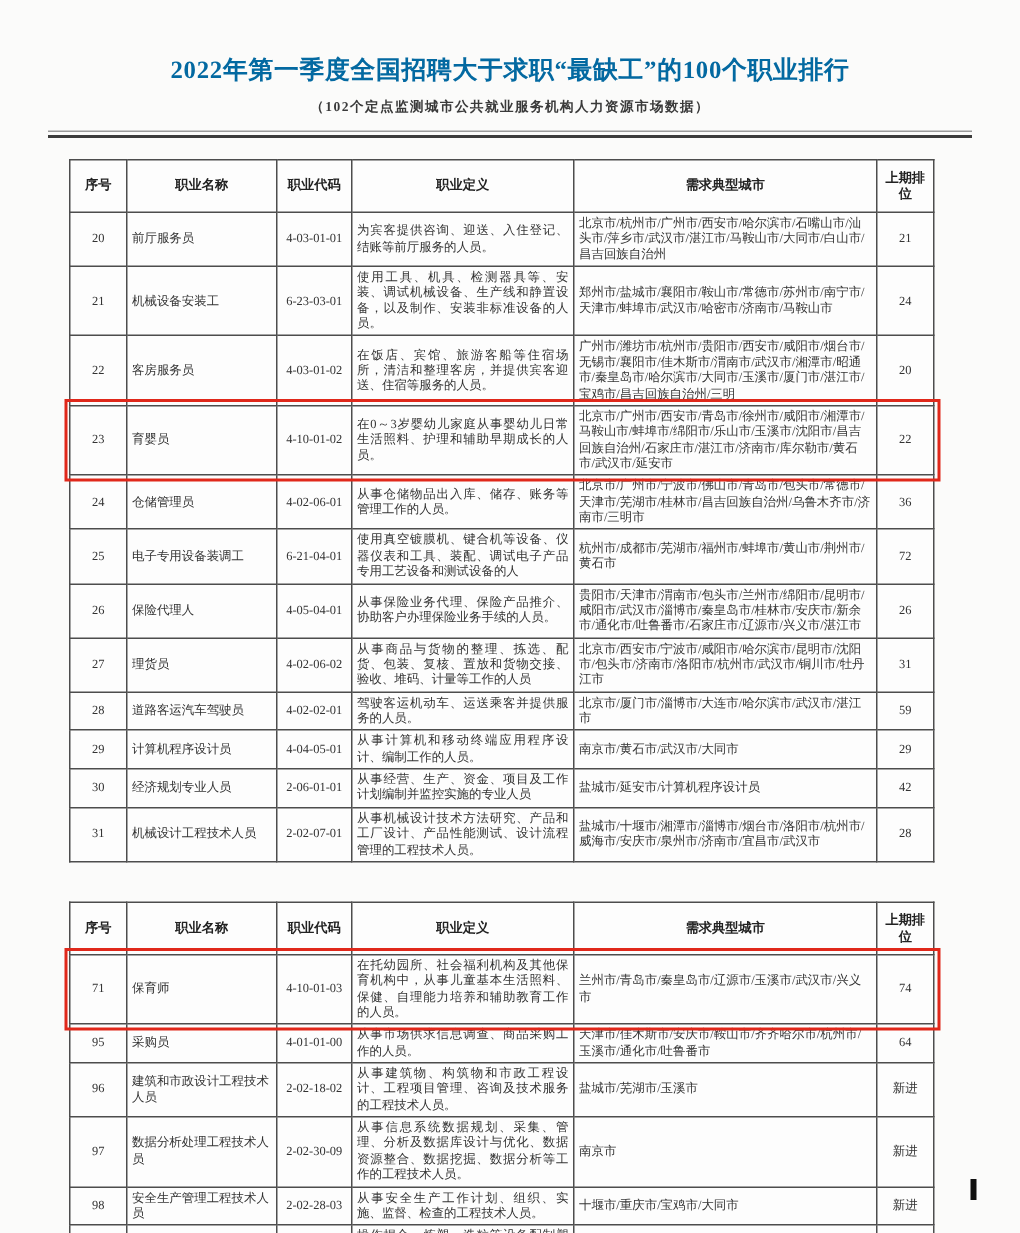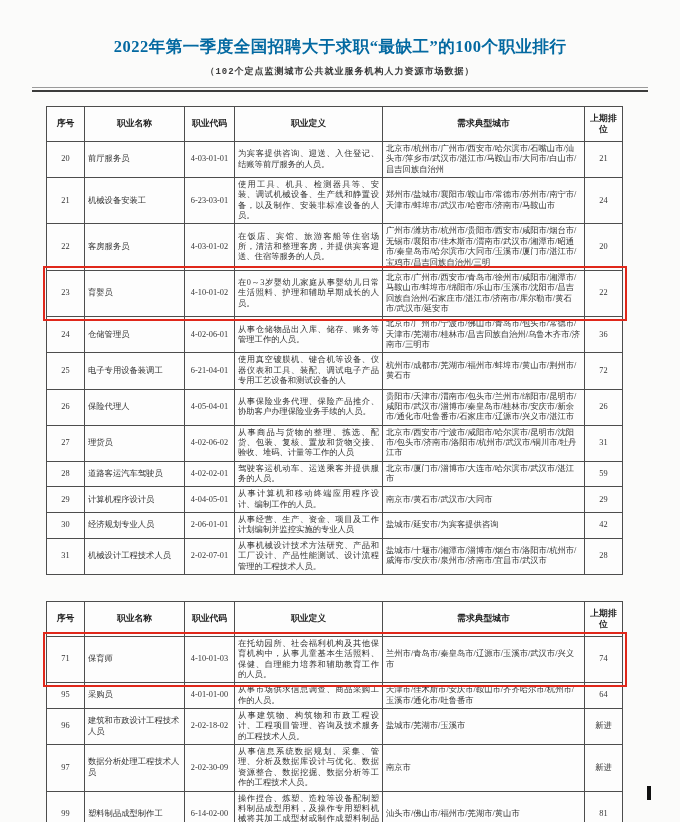--- a/index.html
+++ b/index.html
@@ -14,21 +14,20 @@
   h1.title{
     margin:36px 20px 0 20px;
     text-align:center;
     font-size:16.5px;font-weight:bold;color:#0369a1;
     letter-spacing:0.5px;
   }
   .subtitle{
     margin-top:7px;text-align:center;
     font-size:9px;font-weight:bold;color:#3a3a3a;
     letter-spacing:1px;
-    font-family:Liberation Mono, monospace;
   }
   .rule{
     margin:9px 32px 0 32px;height:2px;
     border-top:1px solid #9a9a9a;
     border-bottom:2px solid #3c3c3c;
   }
   table.rank{
     border-collapse:collapse;table-layout:fixed;
     margin:14px 0 0 46px;width:576px;
     font-size:8.3px;line-height:1.25;
@@ -170,21 +169,21 @@
           <td class="c">4-04-05-01</td>
           <td class="j">从事计算机和移动终端应用程序设计、编制工作的人员。</td>
           <td class="l">南京市/黄石市/武汉市/大同市</td>
           <td class="c">29</td>
         </tr>
         <tr>
           <td class="c">30</td>
           <td class="l">经济规划专业人员</td>
           <td class="c">2-06-01-01</td>
           <td class="j">从事经营、生产、资金、项目及工作计划编制并监控实施的专业人员</td>
-          <td class="l">盐城市/延安市/为宾客提供咨询</td>
+          <td class="l">盐城市/延安市/计算机程序设计员</td>
           <td class="c">42</td>
         </tr>
         <tr>
           <td class="c">31</td>
           <td class="l">机械设计工程技术人员</td>
           <td class="c">2-02-07-01</td>
           <td class="j">从事机械设计技术方法研究、产品和工厂设计、产品性能测试、设计流程管理的工程技术人员。</td>
           <td class="l">盐城市/十堰市/湘潭市/淄博市/烟台市/洛阳市/杭州市/威海市/安庆市/泉州市/济南市/宜昌市/武汉市</td>
           <td class="c">28</td>
         </tr>
@@ -237,20 +236,28 @@
         </tr>
         <tr>
           <td class="c">97</td>
           <td class="l">数据分析处理工程技术人员</td>
           <td class="c">2-02-30-09</td>
           <td class="j">从事信息系统数据规划、采集、管理、分析及数据库设计与优化、数据资源整合、数据挖掘、数据分析等工作的工程技术人员。</td>
           <td class="l">南京市</td>
           <td class="c">新进</td>
         </tr>
         <tr>
+          <td class="c">98</td>
+          <td class="l">安全生产管理工程技术人员</td>
+          <td class="c">2-02-28-03</td>
+          <td class="j">从事安全生产工作计划、组织、实施、监督、检查的工程技术人员。</td>
+          <td class="l">十堰市/重庆市/宝鸡市/大同市</td>
+          <td class="c">新进</td>
+        </tr>
+        <tr>
           <td class="c">99</td>
           <td class="l">塑料制品成型制作工</td>
           <td class="c">6-14-02-00</td>
           <td class="j">操作捏合、炼塑、造粒等设备配制塑料制品成型用料，及操作专用塑料机械将其加工成型材或制作成塑料制品的人员。</td>
           <td class="l">汕头市/佛山市/福州市/芜湖市/黄山市</td>
           <td class="c">81</td>
         </tr>
       </tbody>
   </table>
 

